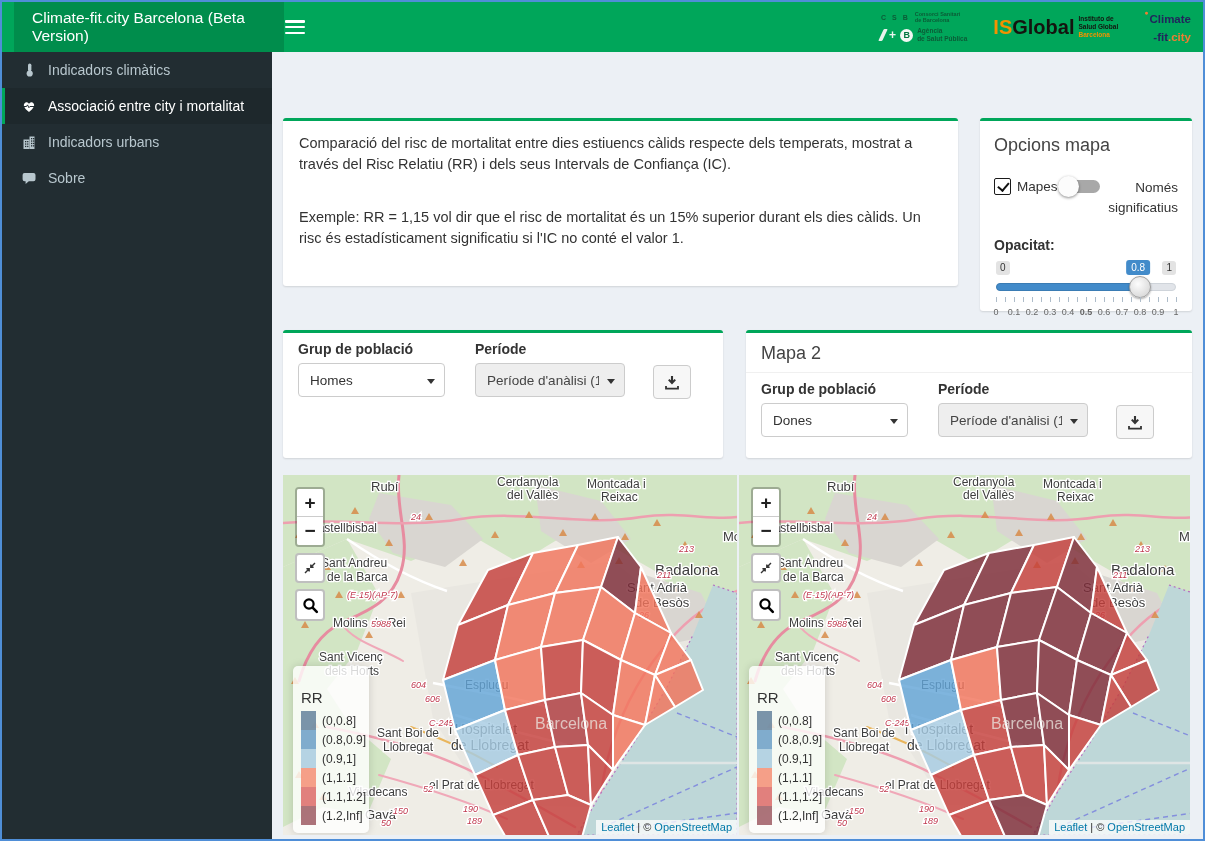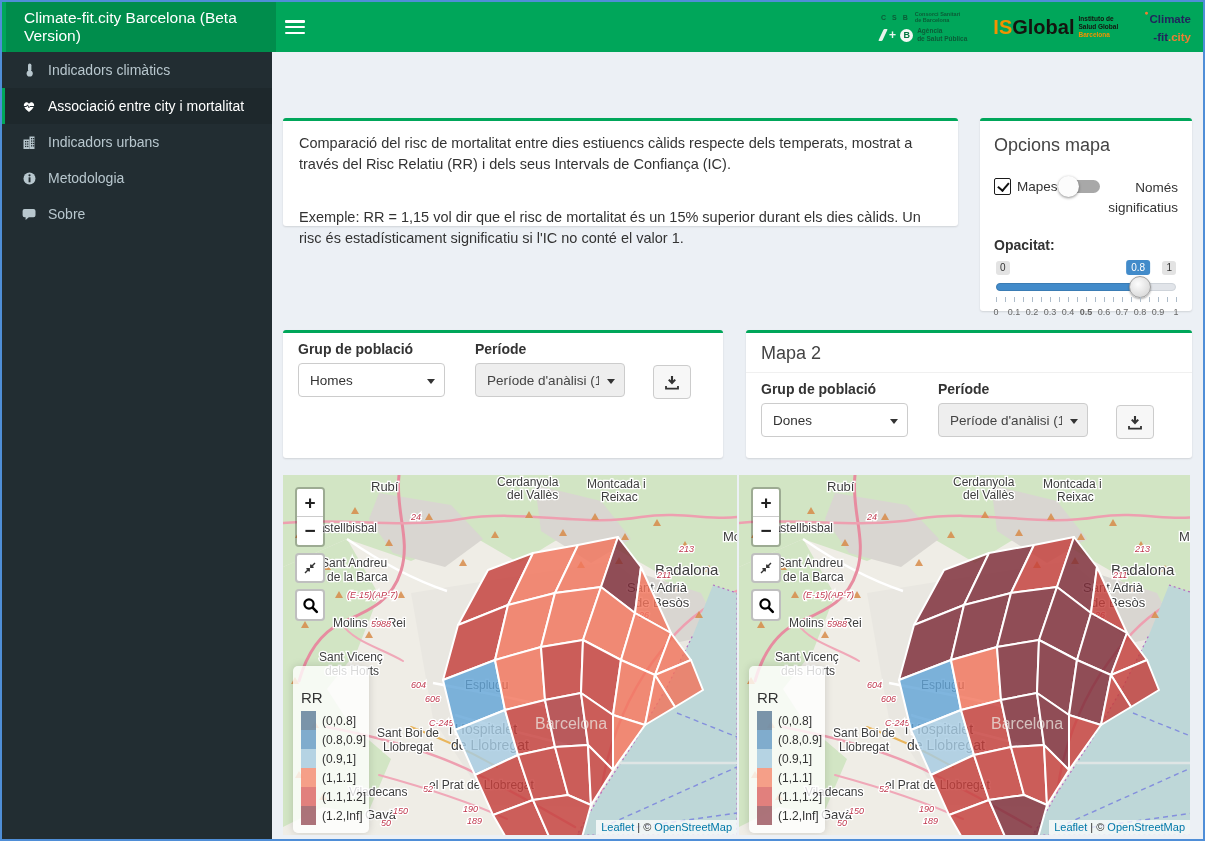--- a/index.html
+++ b/index.html
@@ -1,21 +1,21 @@
 <!DOCTYPE html>
 <html><head>
 <meta charset="utf-8">
 <style>
   html,body{margin:0;padding:0;background:#9db3c8;}
   *{box-sizing:border-box;font-family:"Liberation Sans","DejaVu Sans",sans-serif;}
   .app{position:relative;width:1205px;height:841px;background:#ecf0f5;border:2px solid #4f8ed7;overflow:hidden;}
 
   
   .topnav{position:absolute;left:0;top:0;right:0;height:50px;background:#00a65a;}
-  .brand{position:absolute;left:4px;top:0;width:270px;height:50px;background:#008d4c;color:#fff;
+  .brand{position:absolute;left:12px;top:0;width:270px;height:50px;background:#008d4c;color:#fff;
          font-size:15.5px;display:flex;align-items:center;padding-left:18px;}
   .hamburger{position:absolute;left:283px;top:16px;width:20px;height:18px;cursor:pointer;display:flex;flex-direction:column;justify-content:space-between;padding:2px 0;}
   .hamburger span{display:block;height:2.5px;background:#fff;border-radius:1px;}
   .logos{position:absolute;right:12px;top:0;height:50px;display:flex;align-items:center;gap:26px;}
   .logo-csb{display:flex;flex-direction:column;gap:3px;}
   .csb-row1{display:flex;gap:5px;align-items:center;}
   .csb-abbr{font-size:7px;font-weight:bold;letter-spacing:2px;color:#0b5c37;}
   .csb-names{display:flex;flex-direction:column;font-size:5.5px;color:#0b5c37;font-weight:bold;line-height:1.2;}
   .csb-row2{display:flex;align-items:center;gap:4px;}
   .aspb-slash{width:4px;height:12px;background:#e9f2ec;transform:skewX(-25deg);border-radius:1px;}
@@ -38,21 +38,21 @@
   .sidebar ul{list-style:none;margin:0;padding:0;}
   .sidebar li{display:flex;align-items:center;gap:10px;padding:10px 15px;font-size:14px;color:#b8c7ce;
               border-left:3px solid transparent;cursor:pointer;}
   .sidebar li.active{background:#1e282c;color:#fff;border-left-color:#00a65a;}
   .s-ico{width:18px;display:inline-flex;justify-content:center;flex:none;}
 
   
   .content{position:absolute;left:270px;top:50px;right:0;bottom:0;background:#ecf0f5;overflow:hidden;}
   .page-title{position:absolute;left:13px;top:22px;margin:0;font-size:24px;font-weight:500;color:#333;}
   .box{position:absolute;background:#fff;border-top:3px solid #00a65a;border-radius:3px;box-shadow:0 1px 2px rgba(0,0,0,.12);}
-  .intro-box{left:11px;top:66px;width:675px;height:108px;padding:12px 16px 6px;}
+  .intro-box{left:11px;top:66px;width:675px;height:168px;padding:12px 16px 6px;}
   .intro-box p{margin:0;font-size:14.5px;line-height:1.45;color:#333;}
   .intro-box p + p{margin-top:32px;}
 
   
   .options-box{left:708px;top:66px;width:212px;height:193px;padding:12px 14px;}
   .opt-title{font-size:18px;color:#444;margin:2px 0 22px;}
   .syncrow{position:relative;display:flex;align-items:flex-start;font-size:13.5px;color:#333;}
   .cbx{flex:none;width:17px;height:17px;border:1.5px solid #1a1a1a;border-radius:2px;background:#fff;position:relative;margin-right:6px;cursor:pointer;}
   .cbx:after{content:"";position:absolute;left:4.5px;top:0.5px;width:4.5px;height:9px;border:solid #111;border-width:0 2.4px 2.4px 0;transform:rotate(40deg);}
   .sync-clip{white-space:nowrap;overflow:hidden;max-width:96px;line-height:17px;}
@@ -190,30 +190,20 @@
                 <rect x="9" y="4.4" width="1.3" height="1.3"></rect>
                 <rect x="11" y="4.4" width="1.3" height="1.3"></rect>
                 <rect x="9" y="6.8" width="1.3" height="1.3"></rect>
                 <rect x="11" y="6.8" width="1.3" height="1.3"></rect>
                 <rect x="9" y="9.2" width="1.3" height="1.3"></rect>
                 <rect x="11" y="9.2" width="1.3" height="1.3"></rect>
               </g>
             </svg>
           </span>
           <span>Indicadors urbans</span>
-        </li>
-        <li>
-          <span class="s-ico">
-            <svg width="13" height="13" viewBox="0 0 13 13">
-              <circle cx="6.5" cy="6.5" r="6" fill="currentColor"></circle>
-              <rect x="5.6" y="5.3" width="1.9" height="5" fill="#222d32"></rect>
-              <circle cx="6.5" cy="3.3" r="1.1" fill="#222d32"></circle>
-            </svg>
-          </span>
-          <span>Metodologia</span>
         </li>
         <li>
           <span class="s-ico">
             <svg width="14" height="13" viewBox="0 0 14 13">
               <path d="M2.5 1h9A2 2 0 0 1 13.5 3v4.2a2 2 0 0 1-2 2H6.8L3.6 12V9.2h-1a2 2 0 0 1-2-2V3a2 2 0 0 1 1.9-2z" fill="currentColor"></path>
             </svg>
           </span>
           <span>Sobre</span>
         </li>
       </ul>

